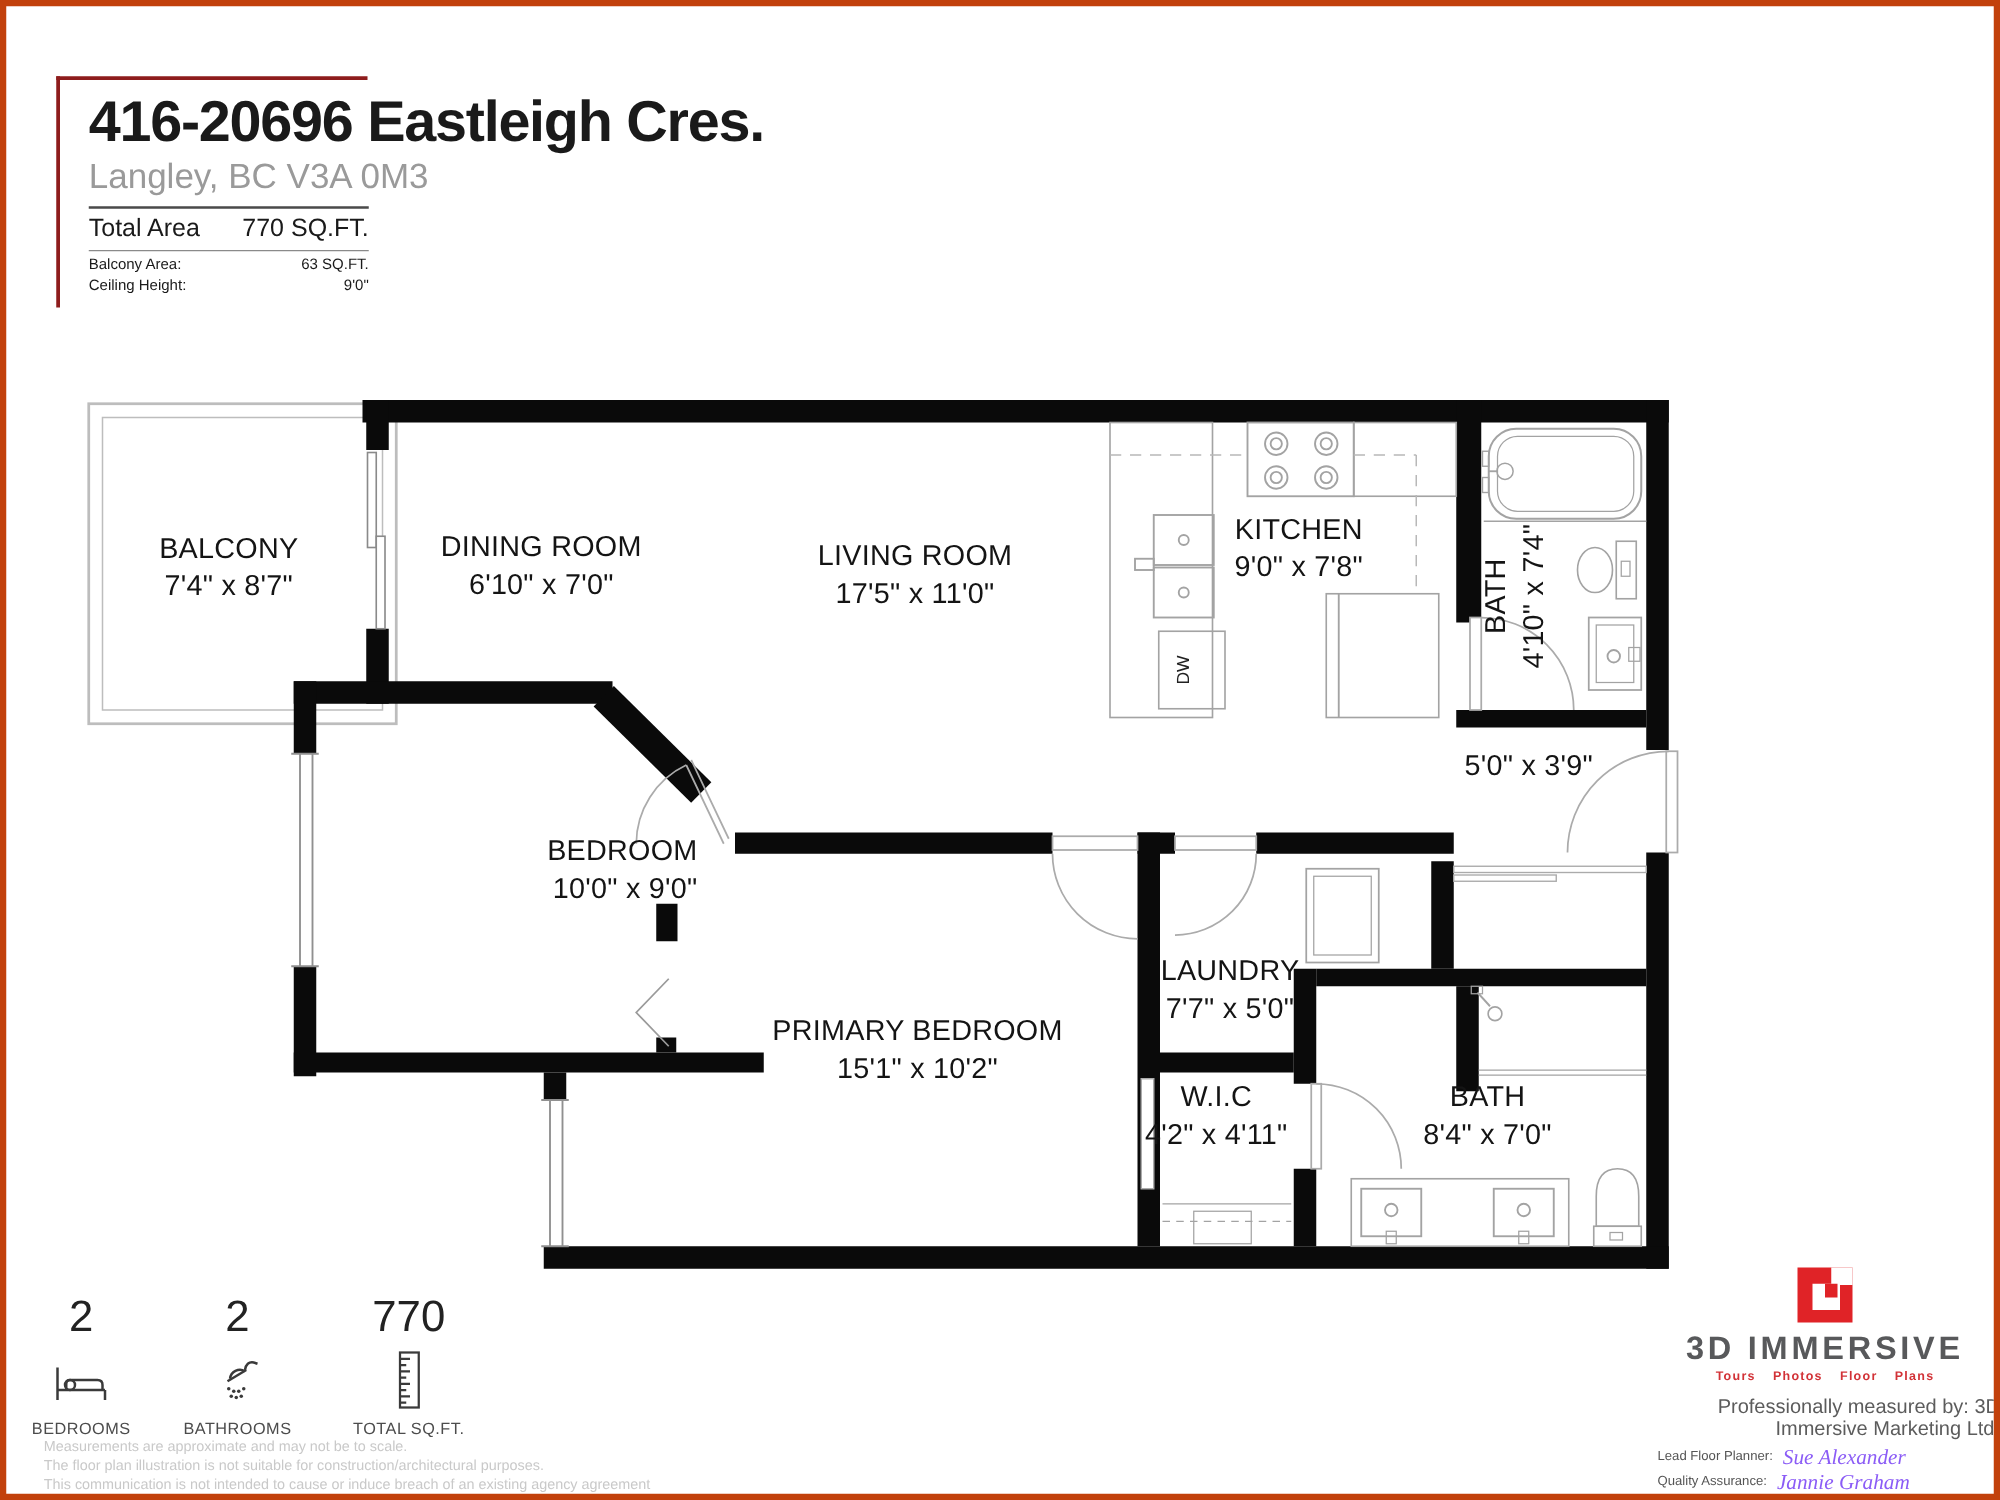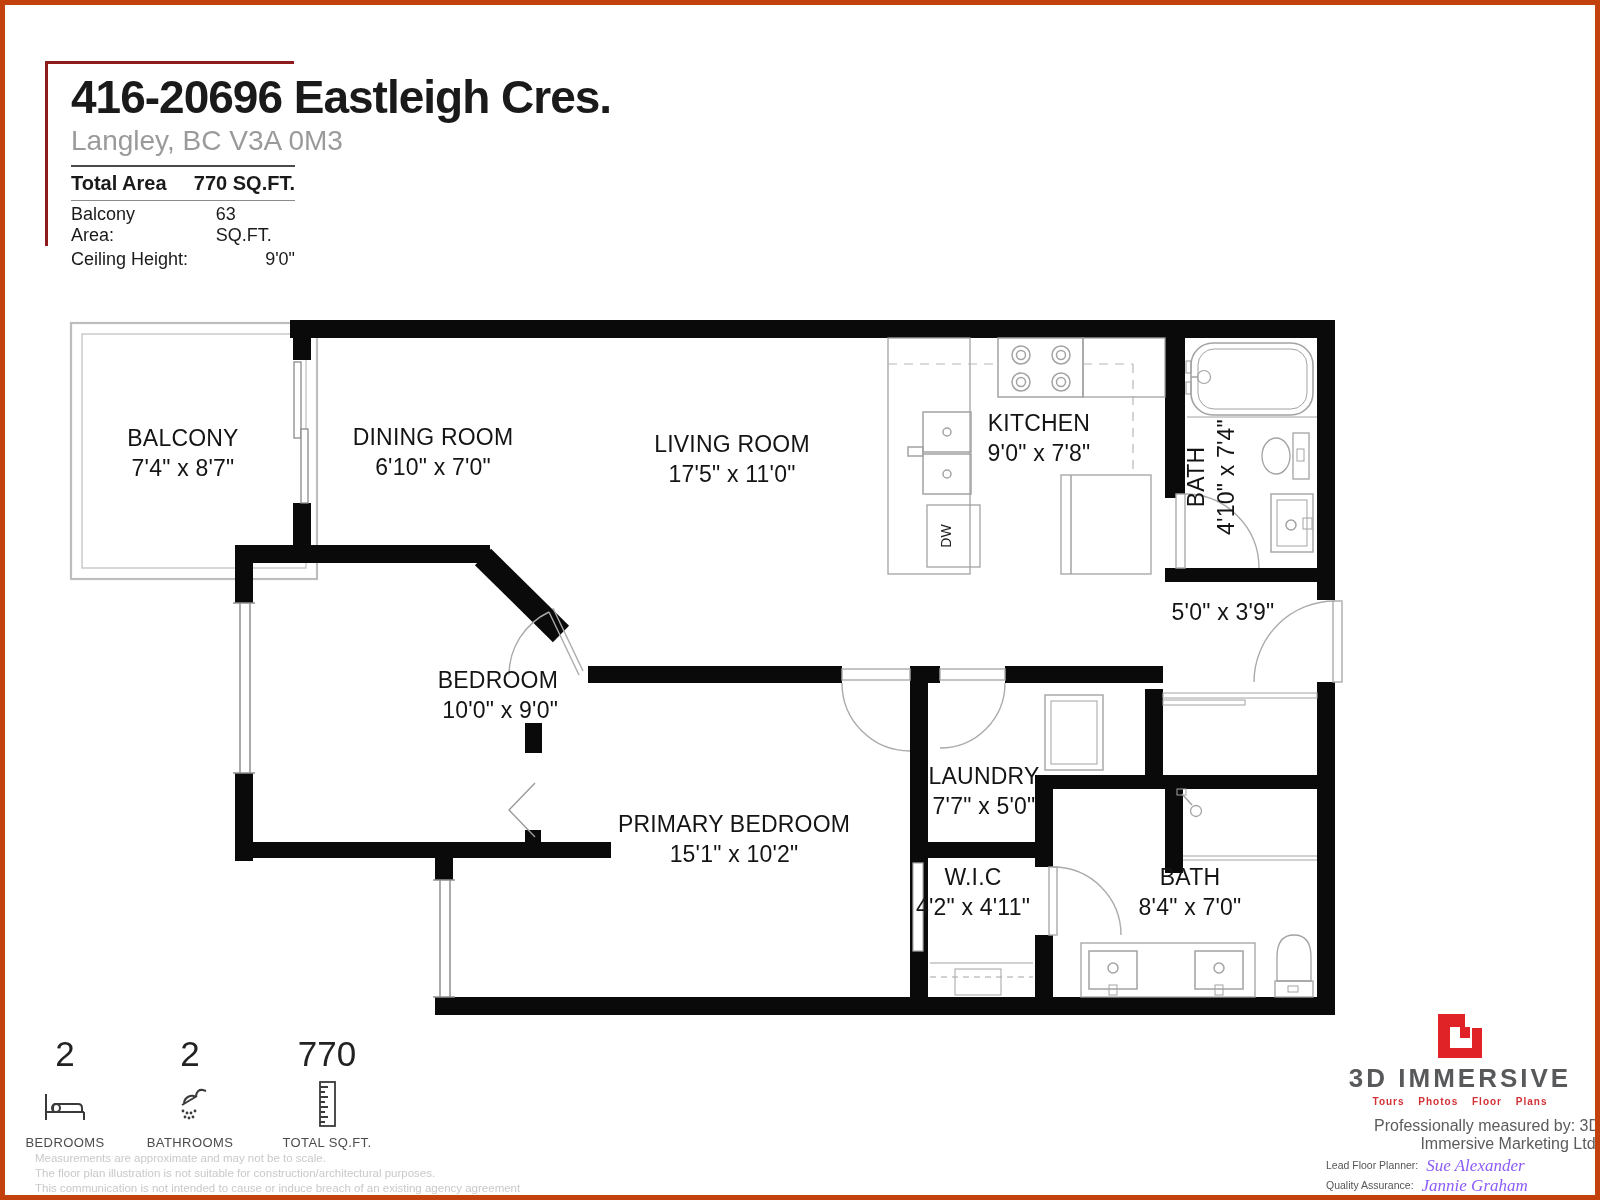--- a/index.html
+++ b/index.html
@@ -8,22 +8,22 @@
         border:5px solid #c2410c;}
   
   .hdr-bracket{position:absolute;left:40px;top:56px;width:246px;height:182px;
         border-top:3px solid #8e1c1c;border-left:3px solid #8e1c1c;}
   .hdr{position:absolute;left:66px;top:66px;width:560px;color:#1a1a1a;}
   .hdr .title{font-size:46px;font-weight:700;letter-spacing:-1px;line-height:52px;white-space:nowrap;}
   .hdr .subtitle{font-size:28px;color:#9a9a9a;margin-top:2px;}
   .hdr .rule{width:224px;height:0;border-top:2px solid #4a4a4a;margin-top:8px;}
   .hdr .rule2{width:224px;height:0;border-top:1.5px solid #8a8a8a;margin-top:5px;}
   .hdr .row{width:224px;display:flex;justify-content:space-between;margin-top:5px;}
-  .hdr .row.big{font-size:20px;font-weight:700;}
-  .hdr .row.small{font-size:18px;margin-top:3px;gap:36px;}
+  .hdr .row.big{font-size:20px;font-weight:400;}
+  .hdr .row.small{font-size:12px;margin-top:3px;gap:36px;}
   
   .plan-label{position:absolute;width:320px;text-align:center;color:#141414;
         font-size:23px;line-height:30px;letter-spacing:0.2px;}
   .plan-label .nm,.plan-label .dm{display:block;}
   .plan-label.vert{width:240px;transform:translate(-50%,-50%) rotate(-90deg);}
   
   .stat{position:absolute;text-align:center;color:#222;}
   .stat .num{font-size:35px;line-height:38px;}
   .stat .ic{margin-top:6px;height:50px;display:flex;align-items:center;justify-content:center;}
   .stat .lbl{margin-top:6px;font-size:13px;color:#4c4c4c;letter-spacing:0.4px;}

